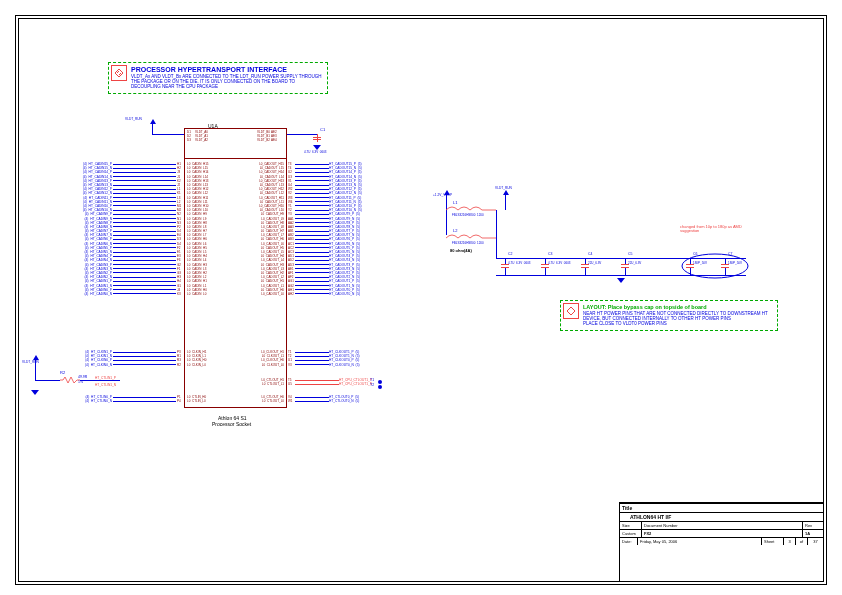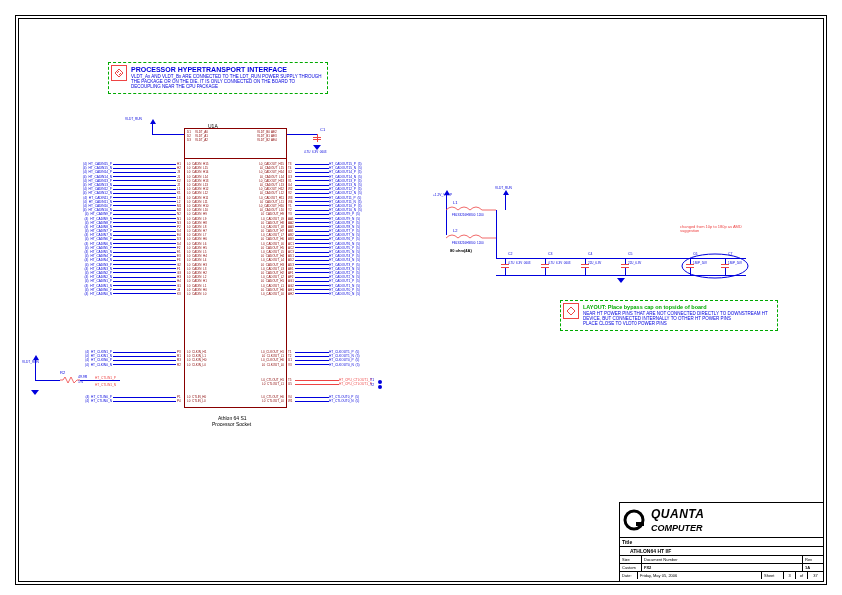--- a/index.html
+++ b/index.html
@@ -979,30 +979,20 @@
   <div class="title" style="color:#0a0;font-size:5.5px">LAYOUT: Place bypass cap on topside of board</div>
   <div class="body" id="note2-body">NEAR HT POWER PINS THAT ARE NOT CONNECTED DIRECTLY TO DOWNSTREAM HT DEVICE, BUT CONNECTED INTERNALLY TO OTHER HT POWER PINS<br>PLACE CLOSE TO VLDT0 POWER PINS</div>
 </div>
 
 <div class="annot" style="left:370px;top:378px;color:#00d;font-size:3.5px">T1</div>
 <div class="annot" style="left:370px;top:383px;color:#00d;font-size:3.5px">T2</div>
 <div style="position:absolute;left:378px;top:380px;width:4px;height:4px;border-radius:50%;background:#00d"></div>
 <div style="position:absolute;left:378px;top:385px;width:4px;height:4px;border-radius:50%;background:#00d"></div>
 
 <div class="title-block">
-  <div style="display:flex;align-items:center;padding:2px">
-    <svg width="24" height="24" viewBox="0 0 24 24">
-      <circle cx="12" cy="12" r="9" stroke="#000" fill="none" stroke-width="3"></circle>
-      <rect x="14" y="14" width="8" height="4" fill="#000"></rect>
-    </svg>
-    <div>
-      <div class="tb-logo">QUANTA</div>
-      <div class="tb-logo-sub">COMPUTER</div>
-    </div>
-  </div>
   <div class="tb-row">
     <div class="tb-cell" style="flex:1;border-right:none;font-weight:bold;font-size:5px">Title</div>
   </div>
   <div class="tb-row">
     <div class="tb-cell" style="flex:1;border-right:none;font-weight:bold;font-size:5px;padding-left:10px">ATHLON64 HT I/F</div>
   </div>
   <div class="tb-row">
     <div class="tb-cell" style="width:22px">Size</div>
     <div class="tb-cell" style="flex:1">Document Number</div>
     <div class="tb-cell" style="width:20px;border-right:none">Rev</div>

